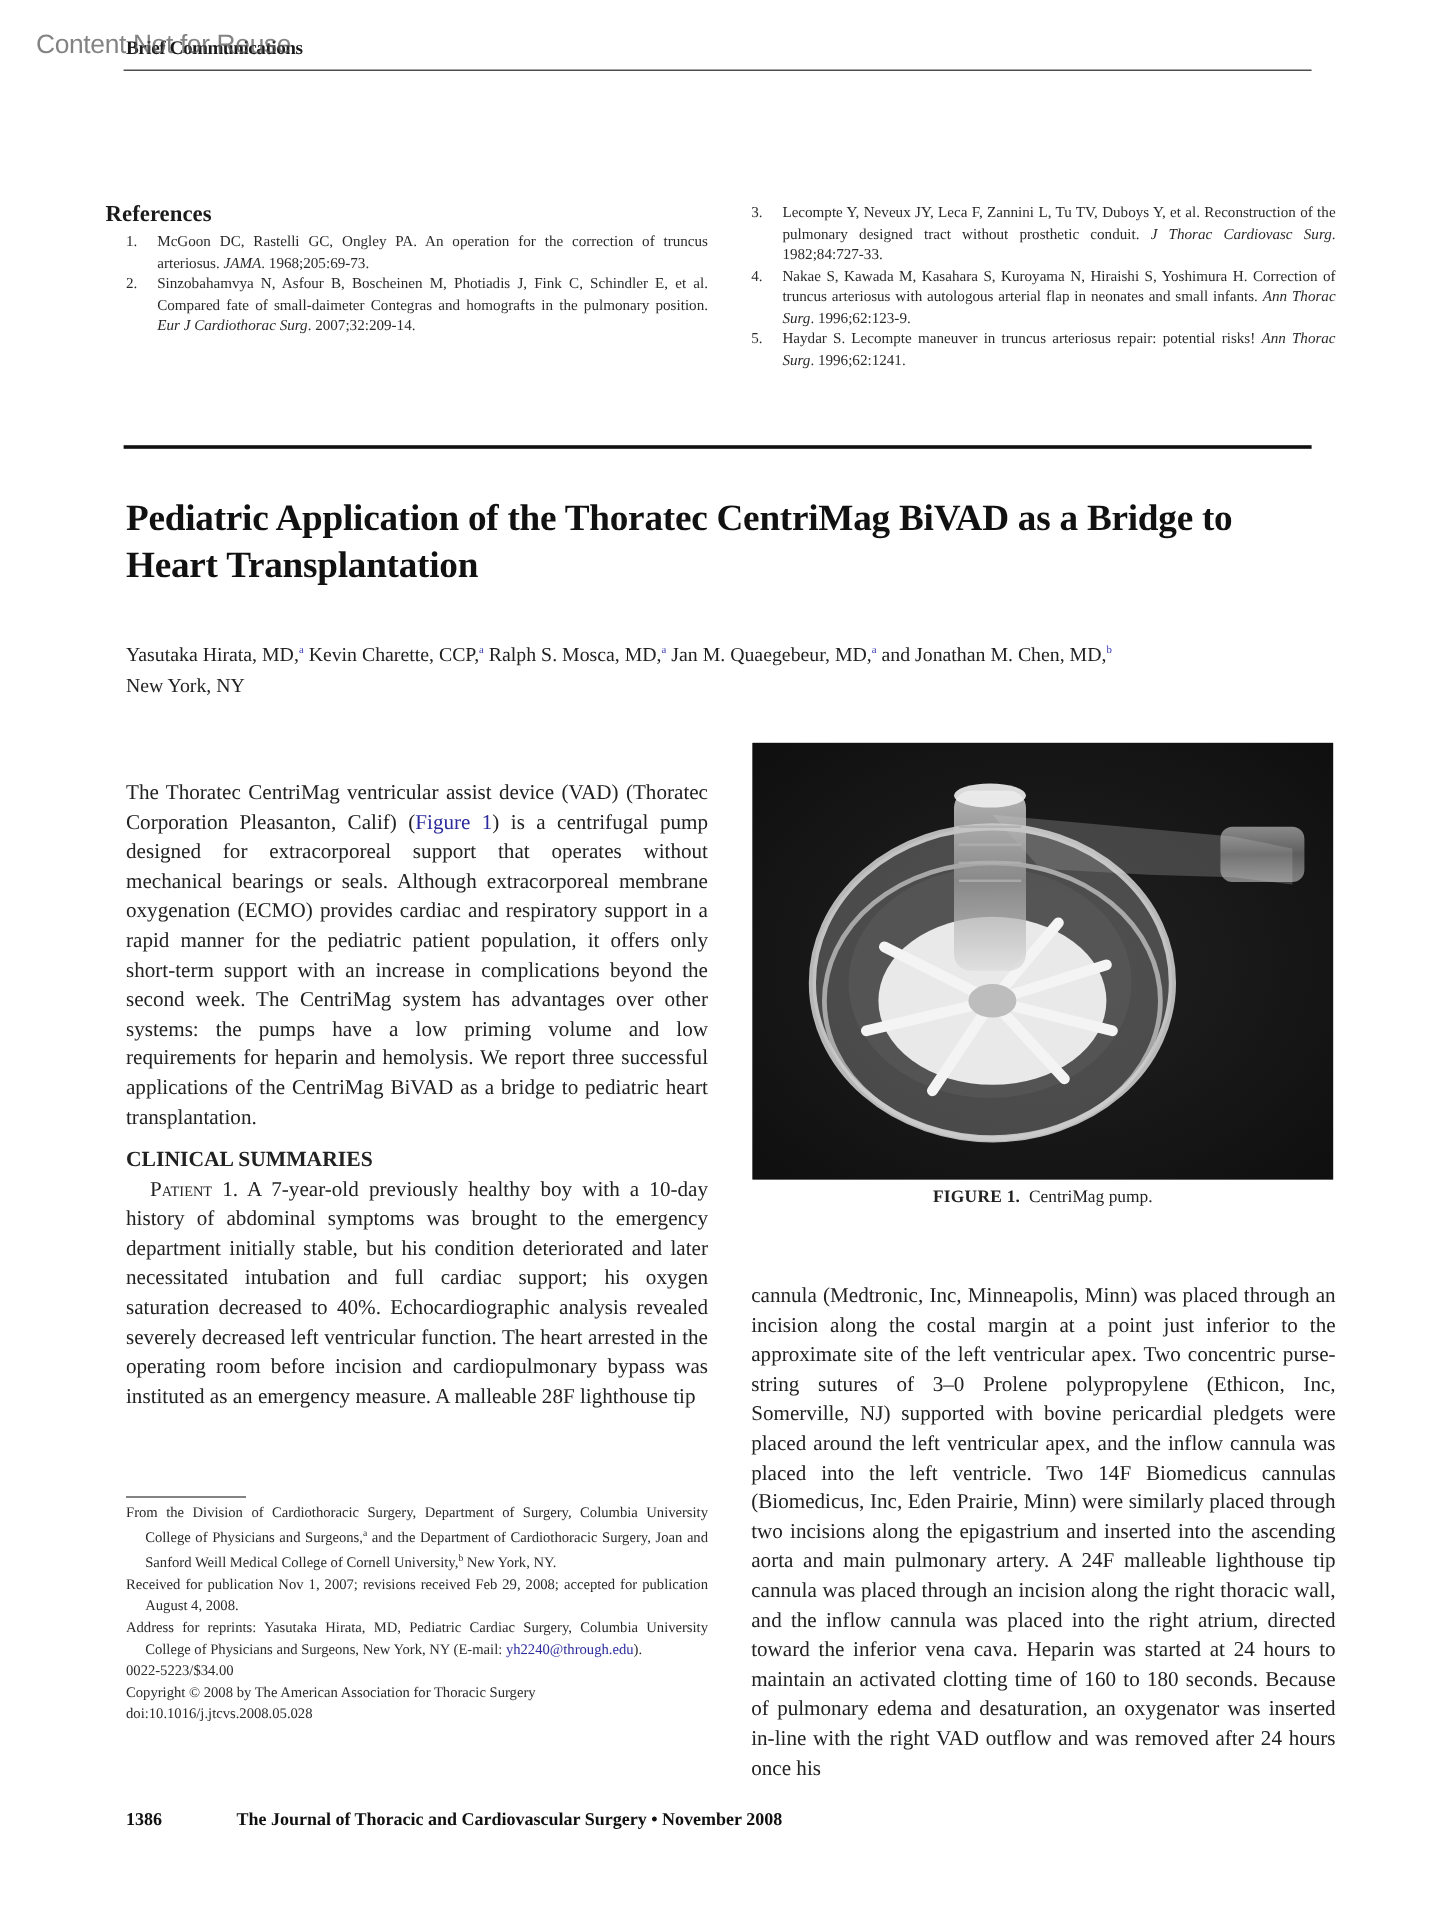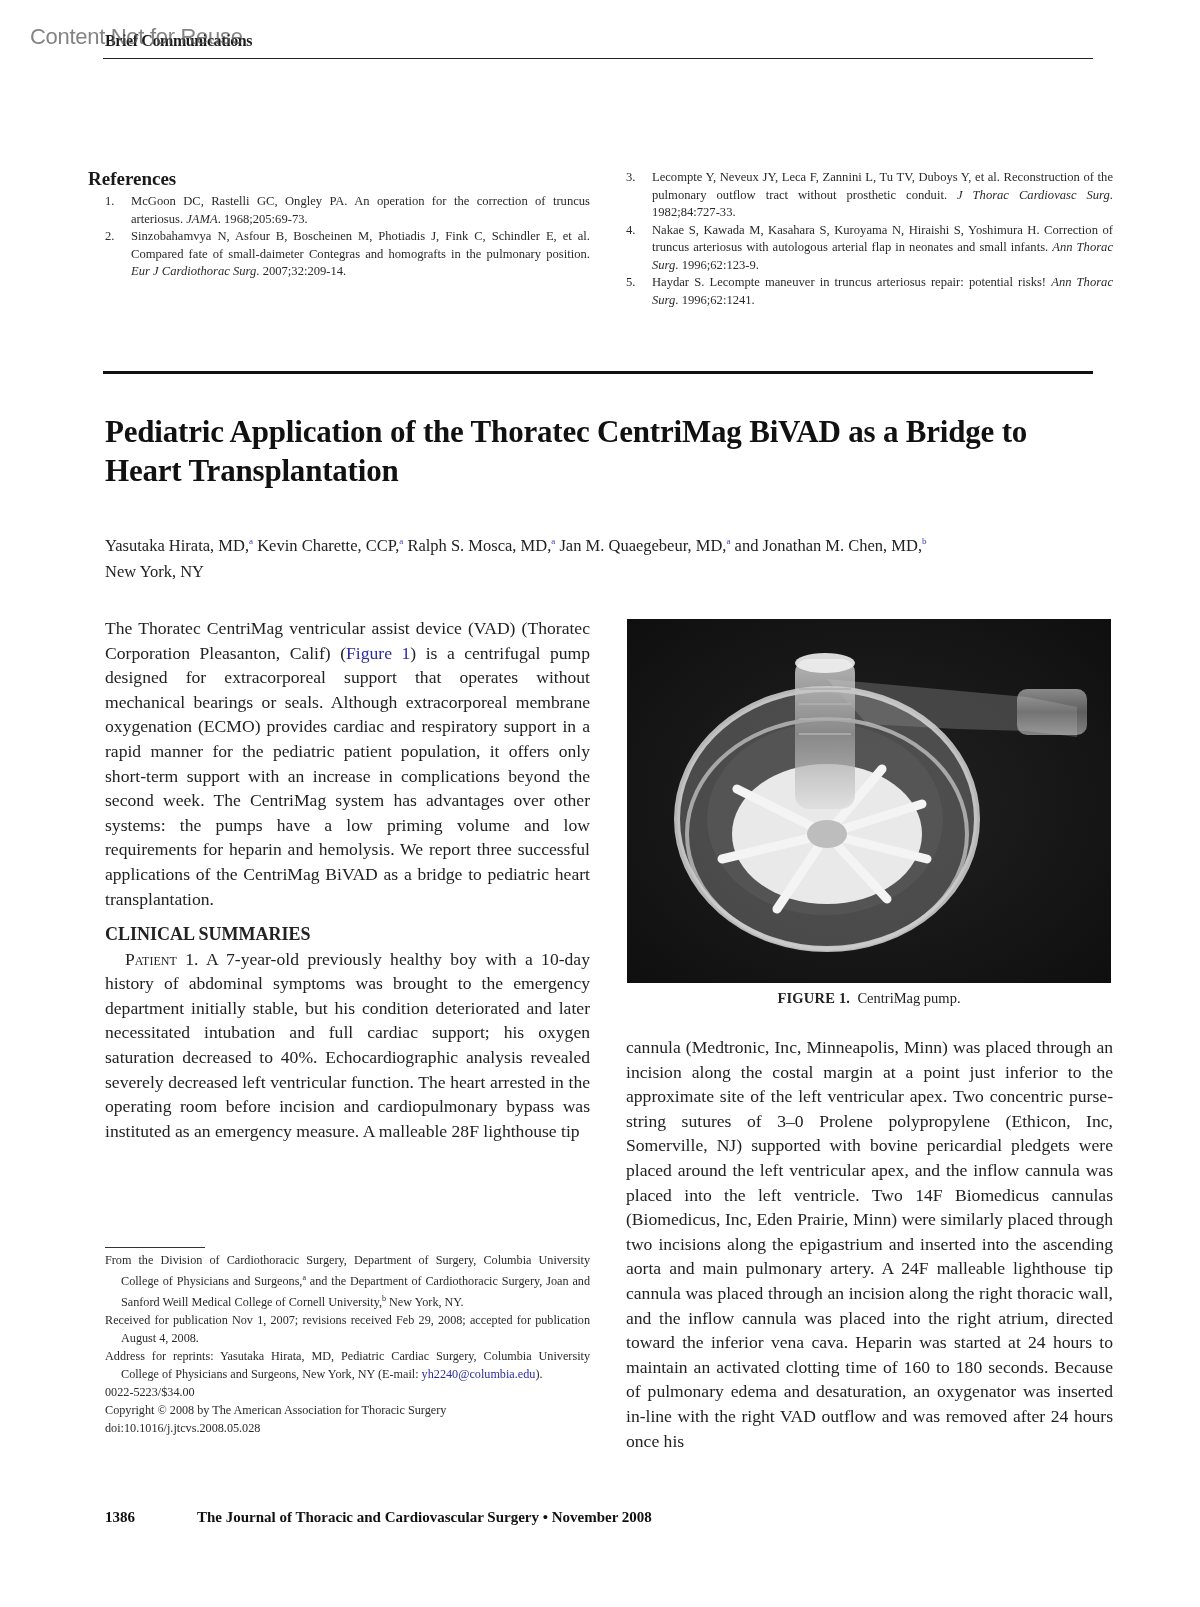--- a/index.html
+++ b/index.html
@@ -25,21 +25,21 @@
   .refs-left { left: 105px; top: 193px; width: 485px; }
   .refs-right { left: 626px; top: 169px; width: 487px; }
   .ref-list i { font-style: italic; }
   .mid-rule { left: 103px; top: 371px; width: 990px; height: 0; border-top: 3px solid #111; }
   .title {
     left: 105px; top: 412px; width: 1000px; font-size: 31px; font-weight: bold;
     line-height: 39px; color: #111; letter-spacing: -0.2px;
   }
   .authors { left: 105px; top: 528px; font-size: 16.5px; line-height: 26px; width: 1000px; color: #222; }
   .authors sup { color: #3b3bb0; font-size: 9px; vertical-align: 7px; }
-  .col { font-size: 17.6px; line-height: 24.6px; text-align: justify; color: #222; }
+  .col { font-size: 17.6px; line-height: 24.6px; text-align: justify; color: #222; margin-top: 32px; }
   .col-left { left: 105px; width: 485px; }
   .col-right { left: 626px; width: 487px; }
   .col p { margin: 0; }
   .link { color: #2b2b9e; }
   .section-head { font-weight: bold; font-size: 18px; }
   .smallcaps { font-variant: small-caps; }
   .figure {
     left: 627px; top: 619px; width: 484px; height: 364px; background: #141414;
     overflow: hidden;
   }
@@ -64,21 +64,21 @@
 <ul class="abs ref-list refs-left">
   <li>
     <span class="num">1.</span><span>McGoon DC, Rastelli GC, Ongley PA. An operation for the correction of truncus arteriosus. </span><i>JAMA</i><span>. 1968;205:69-73.</span>
   </li>
   <li>
     <span class="num">2.</span><span>Sinzobahamvya N, Asfour B, Boscheinen M, Photiadis J, Fink C, Schindler E, et al. Compared fate of small-daimeter Contegras and homografts in the pulmonary position. </span><i>Eur J Cardiothorac Surg</i><span>. 2007;32:209-14.</span>
   </li>
 </ul>
 <ul class="abs ref-list refs-right">
   <li>
-    <span class="num">3.</span><span>Lecompte Y, Neveux JY, Leca F, Zannini L, Tu TV, Duboys Y, et al. Reconstruction of the pulmonary outflow tract without prosthetic conduit. </span><i>J Thorac Cardiovasc Surg</i><span>. 1982;84:727-33.</span>
+    <span class="num">3.</span><span>Lecompte Y, Neveux JY, Leca F, Zannini L, Tu TV, Duboys Y, et al. Reconstruction of the pulmonary designed tract without prosthetic conduit. </span><i>J Thorac Cardiovasc Surg</i><span>. 1982;84:727-33.</span>
   </li>
   <li>
     <span class="num">4.</span><span>Nakae S, Kawada M, Kasahara S, Kuroyama N, Hiraishi S, Yoshimura H. Correction of truncus arteriosus with autologous arterial flap in neonates and small infants. </span><i>Ann Thorac Surg</i><span>. 1996;62:123-9.</span>
   </li>
   <li>
     <span class="num">5.</span><span>Haydar S. Lecompte maneuver in truncus arteriosus repair: potential risks! </span><i>Ann Thorac Surg</i><span>. 1996;62:1241.</span>
   </li>
 </ul>
 
 <div class="abs mid-rule"></div>
@@ -153,21 +153,21 @@
 </div>
 
 <div class="abs col col-right" style="top:1035px">
   <p>cannula (Medtronic, Inc, Minneapolis, Minn) was placed through an incision along the costal margin at a point just inferior to the approximate site of the left ventricular apex. Two concentric purse-string sutures of 3–0 Prolene polypropylene (Ethicon, Inc, Somerville, NJ) supported with bovine pericardial pledgets were placed around the left ventricular apex, and the inflow cannula was placed into the left ventricle. Two 14F Biomedicus cannulas (Biomedicus, Inc, Eden Prairie, Minn) were similarly placed through two incisions along the epigastrium and inserted into the ascending aorta and main pulmonary artery. A 24F malleable lighthouse tip cannula was placed through an incision along the right thoracic wall, and the inflow cannula was placed into the right atrium, directed toward the inferior vena cava. Heparin was started at 24 hours to maintain an activated clotting time of 160 to 180 seconds. Because of pulmonary edema and desaturation, an oxygenator was inserted in-line with the right VAD outflow and was removed after 24 hours once his</p>
 </div>
 
 <div class="abs fn-rule"></div>
 <div class="abs footnotes">
   <p class="fn"><span>From the Division of Cardiothoracic Surgery, Department of Surgery, Columbia University College of Physicians and Surgeons,</span><sup>a</sup><span> and the Department of Cardiothoracic Surgery, Joan and Sanford Weill Medical College of Cornell University,</span><sup>b</sup><span> New York, NY.</span></p>
   <p class="fn">Received for publication Nov 1, 2007; revisions received Feb 29, 2008; accepted for publication August 4, 2008.</p>
-  <p class="fn"><span>Address for reprints: Yasutaka Hirata, MD, Pediatric Cardiac Surgery, Columbia University College of Physicians and Surgeons, New York, NY (E-mail: </span><span class="link">yh2240@columbia.edu</span><span>).</span></p>
+  <p class="fn"><span>Address for reprints: Yasutaka Hirata, MD, Pediatric Cardiac Surgery, Columbia University College of Physicians and Surgeons, New York, NY (E-mail: </span><span class="link">yh2240@through.edu</span><span>).</span></p>
   <p class="plain">0022-5223/$34.00</p>
   <p class="plain">Copyright © 2008 by The American Association for Thoracic Surgery</p>
   <p class="plain">doi:10.1016/j.jtcvs.2008.05.028</p>
 </div>
 
 <div class="abs footer">
   <span class="page-num">1386</span><span>The Journal of Thoracic and Cardiovascular Surgery • November 2008</span>
 </div>
 
 </body></html>

